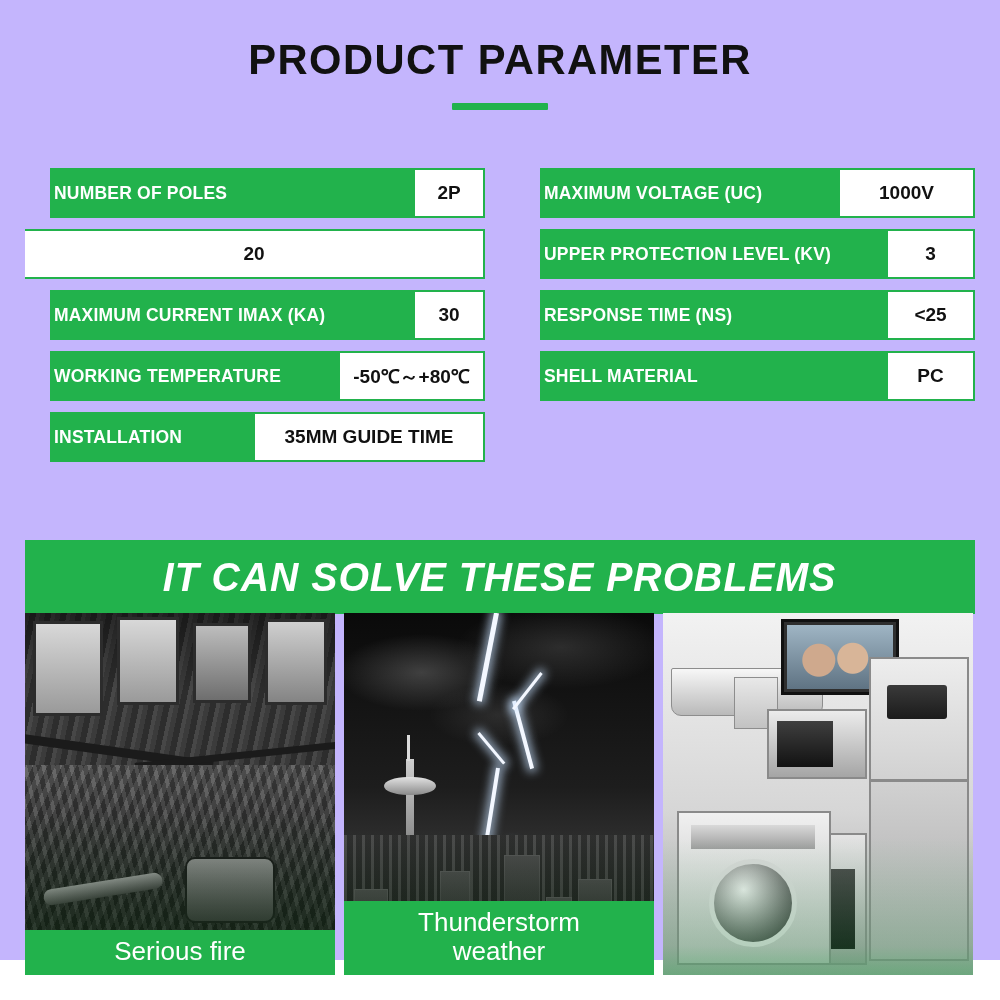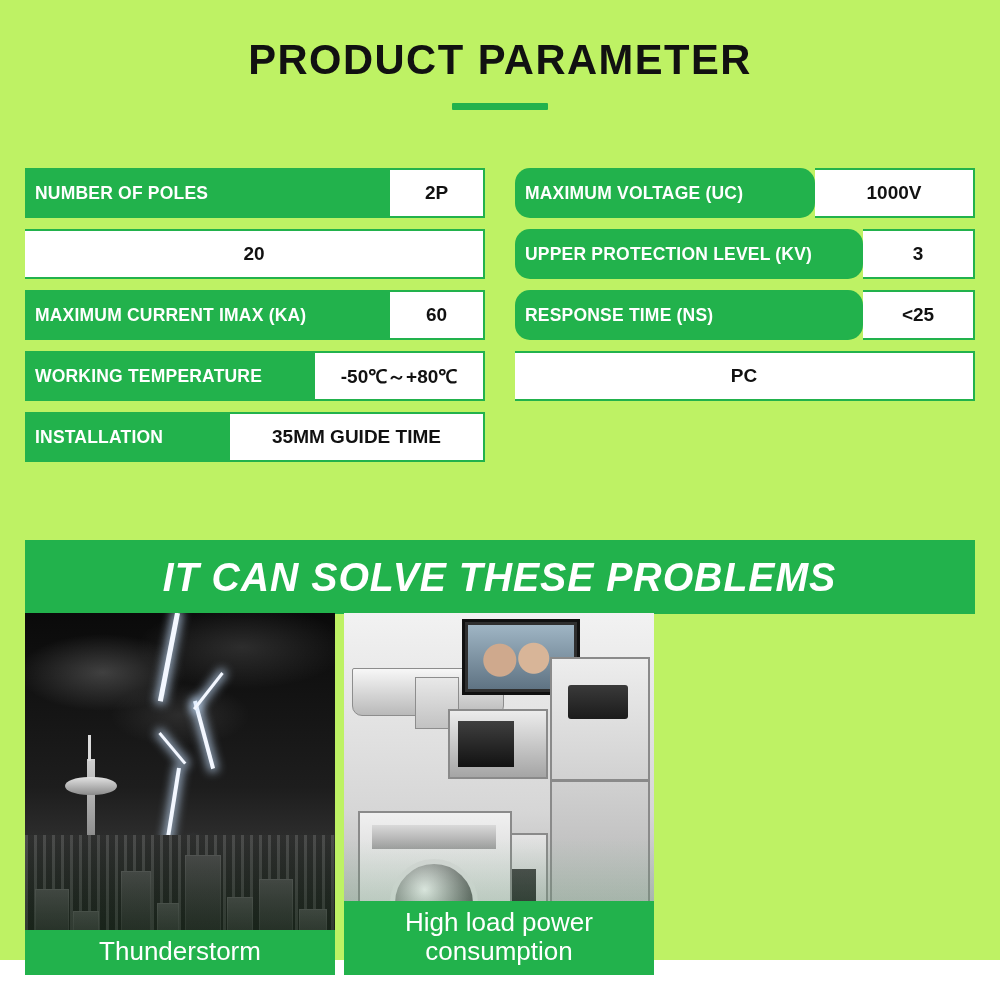--- a/index.html
+++ b/index.html
@@ -10,21 +10,21 @@
     width: 1000px;
     height: 1000px;
     background: #ffffff;
     font-family: "Liberation Sans", sans-serif;
     overflow: hidden;
   }
   .page {
     position: relative;
     width: 1000px;
     height: 960px;
-    background: #bef264;
+    background: #c4b5fd;
   }
 
   
   .title {
     text-align: center;
     font-size: 43px;
     font-weight: bold;
     letter-spacing: 1.5px;
     color: #111111;
     padding-top: 35px;
@@ -64,44 +64,45 @@
     box-sizing: border-box;
   }
   .spec-label {
     background: #22b24c;
     color: #ffffff;
     font-weight: bold;
     font-size: 17.5px;
     letter-spacing: 0.2px;
     display: flex;
     align-items: center;
-    padding-left: 10px;
+    padding-left: 4px;
     box-sizing: border-box;
     text-transform: uppercase;
     white-space: nowrap;
+    margin-left: 25px;
   }
   .spec-value {
     border: 2.5px solid #22b24c;
     border-left: none;
     color: #111111;
     font-weight: bold;
     font-size: 19px;
     display: flex;
     align-items: center;
     justify-content: center;
     box-sizing: border-box;
     flex: 1;
     background: #ffffff;
     white-space: nowrap;
   }
 
   
   .w-l-260 { width: 365px; }
   .w-l-300 { width: 290px; }
-  .w-l-320 { width: 300px; border-radius: 15px; }
+  .w-l-320 { width: 300px; }
 
   
   .banner {
     position: absolute;
     top: 540px;
     left: 25px;
     width: 950px;
     height: 74px;
     background: #22b24c;
     display: flex;
@@ -351,21 +352,21 @@
     <div class="spec-col spec-col-left">
       <div class="spec-row">
         <div class="spec-label w-l-260">NUMBER OF POLES</div>
         <div class="spec-value">2P</div>
       </div>
       <div class="spec-row">
         <div class="spec-value">20</div>
       </div>
       <div class="spec-row">
         <div class="spec-label w-l-260">MAXIMUM CURRENT IMAX (KA)</div>
-        <div class="spec-value">60</div>
+        <div class="spec-value">30</div>
       </div>
       <div class="spec-row">
         <div class="spec-label w-l-300">WORKING TEMPERATURE</div>
         <div class="spec-value">-50℃～+80℃</div>
       </div>
       <div class="spec-row">
         <div class="spec-label w-l-300" style="width:205px">INSTALLATION</div>
         <div class="spec-value">35MM GUIDE TIME</div>
       </div>
     </div>
@@ -377,32 +378,49 @@
       </div>
       <div class="spec-row">
         <div class="spec-label w-l-320" style="width:348px">UPPER PROTECTION LEVEL (KV)</div>
         <div class="spec-value">3</div>
       </div>
       <div class="spec-row">
         <div class="spec-label w-l-320" style="width:348px">RESPONSE TIME (NS)</div>
         <div class="spec-value">&lt;25</div>
       </div>
       <div class="spec-row">
+        <div class="spec-label w-l-320" style="width:348px">SHELL MATERIAL</div>
         <div class="spec-value">PC</div>
       </div>
     </div>
 
   </div>
 
   <div class="banner">
     <div class="banner-text">IT CAN SOLVE THESE PROBLEMS</div>
   </div>
 
   <div class="strip">
 
+    <div class="cell">
+      <div class="ph-fire">
+        <div class="window w1"></div>
+        <div class="window w2"></div>
+        <div class="window w3"></div>
+        <div class="window w4"></div>
+        <div class="beam b1"></div>
+        <div class="beam b2"></div>
+        <div class="beam b3"></div>
+        <div class="rubble"></div>
+        <div class="drum"></div>
+        <div class="pipe"></div>
+        <div class="grade"></div>
+      </div>
+      <div class="cell-caption">Serious fire</div>
+    </div>
 
     <div class="cell">
       <div class="ph-storm">
         <div class="clouds"></div>
         <div class="bolt bo1"></div>
         <div class="bolt bo2"></div>
         <div class="bolt bo3"></div>
         <div class="bolt bo4"></div>
         <div class="bolt bo5"></div>
         <div class="bolt bo6"></div>
@@ -413,20 +431,21 @@
         <div class="bld" style="left:96px;width:30px;height:104px"></div>
         <div class="bld" style="left:132px;width:22px;height:72px"></div>
         <div class="bld" style="left:160px;width:36px;height:120px"></div>
         <div class="bld" style="left:202px;width:26px;height:78px"></div>
         <div class="bld" style="left:234px;width:34px;height:96px"></div>
         <div class="bld" style="left:274px;width:28px;height:66px"></div>
         <div class="grade"></div>
       </div>
       <div class="cell-caption cap-2line">
         <div>Thunderstorm</div>
+        <div>weather</div>
       </div>
     </div>
 
     <div class="cell">
       <div class="ph-appl">
         <div class="hood">
           <div class="hood-stack"></div>
         </div>
         <div class="tv">
           <div class="tv-img"></div>
@@ -440,21 +459,17 @@
         </div>
         <div class="oven">
           <div class="oven-glass"></div>
         </div>
         <div class="washer">
           <div class="washer-panel"></div>
           <div class="washer-door"></div>
         </div>
         <div class="grade"></div>
       </div>
-      <div class="cell-caption cap-2line">
-        <div>High load power</div>
-        <div>consumption</div>
-      </div>
     </div>
 
   </div>
 
 </div>
 
 </body></html>

